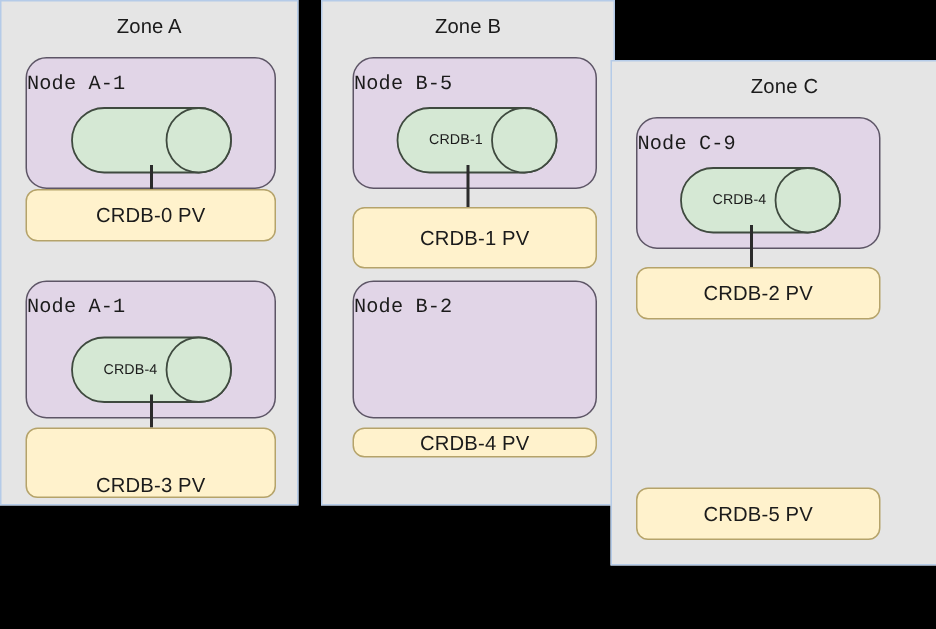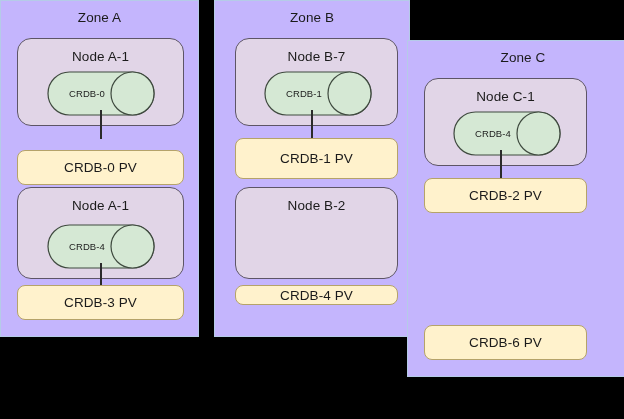--- a/index.html
+++ b/index.html
@@ -21,21 +21,21 @@
     left: 0;
     top: 0;
     width: 624px;
     height: 419px;
     background: #000000;
   }
 
   
   .zone {
     position: absolute;
-    background: #c4b5fd;
+    background: #e5e5e5;
     border: 1px solid #b5cbe8;
     box-sizing: border-box;
   }
   .zone-title {
     position: absolute;
     left: 0;
     right: 0;
     top: 9px;
     text-align: center;
     font-size: 13.5px;
@@ -49,24 +49,25 @@
     background: #e1d5e7;
     border: 1px solid #5d5566;
     border-radius: 14px;
     box-sizing: border-box;
   }
   .node-title {
     position: absolute;
     left: 0;
     right: 0;
     top: 10px;
-    text-align: center;
+    text-align: left;
     font-size: 13.5px;
     color: #1b1b1b;
     letter-spacing: 0.1px;
+    font-family: Liberation Mono, monospace;
   }
 
   
   .pod {
     position: absolute;
   }
   .pod svg { display: block; }
   .pod-label {
     position: absolute;
     left: 0;
@@ -114,53 +115,52 @@
   <div class="zone" style="left:0px; top:0px; width:199px; height:337px;">
     <div class="zone-title">Zone A</div>
 
     <div class="node" style="left:16px; top:37px; width:167px; height:88px;">
       <div class="node-title">Node A-1</div>
       <div class="pod" style="left:29px; top:32px; width:108px; height:45px;">
         <svg width="108" height="45" viewBox="0 0 108 45">
           <path d="M22.5,1 H85.5 A21.5,21.5 0 0 1 85.5,44 H22.5 A21.5,21.5 0 0 1 22.5,1 Z" fill="#d5e8d4" stroke="#3f4a3f" stroke-width="1.2"></path>
           <circle cx="85.5" cy="22.5" r="21.5" fill="#d5e8d4" stroke="#3f4a3f" stroke-width="1.2"></circle>
         </svg>
-        <div class="pod-label">CRDB-0</div>
       </div>
     </div>
 
     <div class="connector" style="left:99px; top:109px; height:29px;"></div>
 
-    <div class="pv" style="left:16px; top:149px; width:167px; height:35px;">
+    <div class="pv" style="left:16px; top:125px; width:167px; height:35px;">
       <span class="pv-label">CRDB-0 PV</span>
     </div>
 
     <div class="node" style="left:16px; top:186px; width:167px; height:92px;">
       <div class="node-title">Node A-1</div>
       <div class="pod" style="left:29px; top:36px; width:108px; height:45px;">
         <svg width="108" height="45" viewBox="0 0 108 45">
           <path d="M22.5,1 H85.5 A21.5,21.5 0 0 1 85.5,44 H22.5 A21.5,21.5 0 0 1 22.5,1 Z" fill="#d5e8d4" stroke="#3f4a3f" stroke-width="1.2"></path>
           <circle cx="85.5" cy="22.5" r="21.5" fill="#d5e8d4" stroke="#3f4a3f" stroke-width="1.2"></circle>
         </svg>
         <div class="pod-label">CRDB-4</div>
       </div>
     </div>
 
     <div class="connector" style="left:99px; top:262px; height:22px;"></div>
 
-    <div class="pv" style="left:16px; top:284px; width:167px; height:35px;">
+    <div class="pv" style="left:16px; top:284px; width:167px; height:47px;align-items:flex-end;">
       <span class="pv-label">CRDB-3 PV</span>
     </div>
   </div>
 
   <div class="zone" style="left:214px; top:0px; width:196px; height:337px;">
     <div class="zone-title">Zone B</div>
 
     <div class="node" style="left:20px; top:37px; width:163px; height:88px;">
-      <div class="node-title">Node B-7</div>
+      <div class="node-title">Node B-5</div>
       <div class="pod" style="left:28px; top:32px; width:108px; height:45px;">
         <svg width="108" height="45" viewBox="0 0 108 45">
           <path d="M22.5,1 H85.5 A21.5,21.5 0 0 1 85.5,44 H22.5 A21.5,21.5 0 0 1 22.5,1 Z" fill="#d5e8d4" stroke="#3f4a3f" stroke-width="1.2"></path>
           <circle cx="85.5" cy="22.5" r="21.5" fill="#d5e8d4" stroke="#3f4a3f" stroke-width="1.2"></circle>
         </svg>
         <div class="pod-label">CRDB-1</div>
       </div>
     </div>
 
     <div class="connector" style="left:96px; top:109px; height:29px;"></div>
@@ -175,34 +175,34 @@
 
     <div class="pv" style="left:20px; top:284px; width:163px; height:20px;">
       <span class="pv-label">CRDB-4 PV</span>
     </div>
   </div>
 
   <div class="zone" style="left:407px; top:0px; width:232px; height:337px;margin-top:40px;">
     <div class="zone-title">Zone C</div>
 
     <div class="node" style="left:16px; top:37px; width:163px; height:88px;">
-      <div class="node-title">Node C-1</div>
+      <div class="node-title">Node C-9</div>
       <div class="pod" style="left:28px; top:32px; width:108px; height:45px;">
         <svg width="108" height="45" viewBox="0 0 108 45">
           <path d="M22.5,1 H85.5 A21.5,21.5 0 0 1 85.5,44 H22.5 A21.5,21.5 0 0 1 22.5,1 Z" fill="#d5e8d4" stroke="#3f4a3f" stroke-width="1.2"></path>
           <circle cx="85.5" cy="22.5" r="21.5" fill="#d5e8d4" stroke="#3f4a3f" stroke-width="1.2"></circle>
         </svg>
         <div class="pod-label">CRDB-4</div>
       </div>
     </div>
 
     <div class="connector" style="left:92px; top:109px; height:29px;"></div>
 
     <div class="pv" style="left:16px; top:137px; width:163px; height:35px;">
       <span class="pv-label">CRDB-2 PV</span>
     </div>
 
     <div class="pv" style="left:16px; top:284px; width:163px; height:35px;">
-      <span class="pv-label">CRDB-6 PV</span>
+      <span class="pv-label">CRDB-5 PV</span>
     </div>
   </div>
 
 </div>
 
 </body></html>

